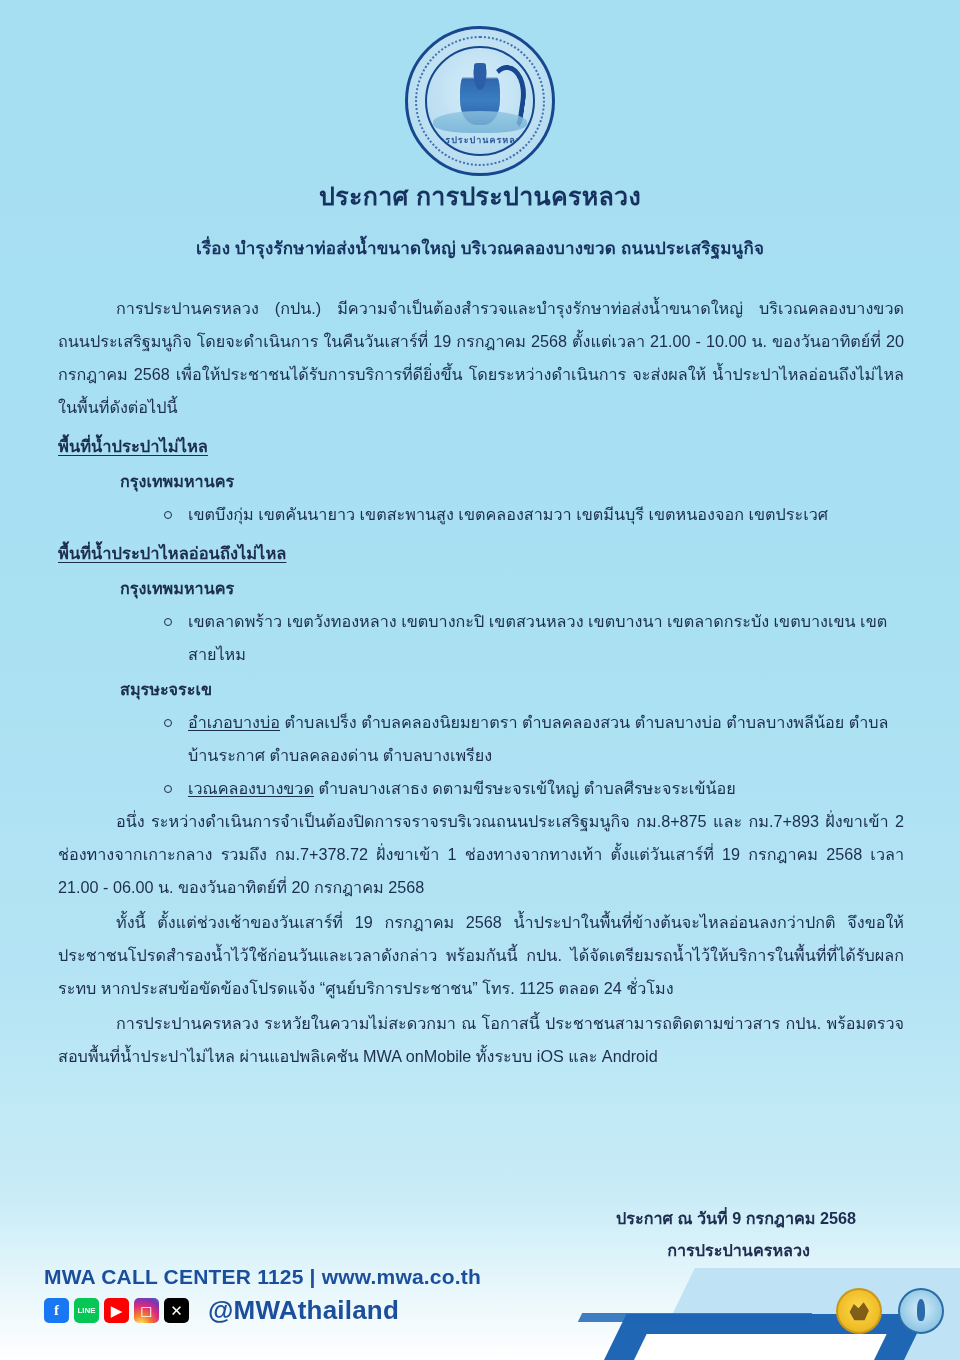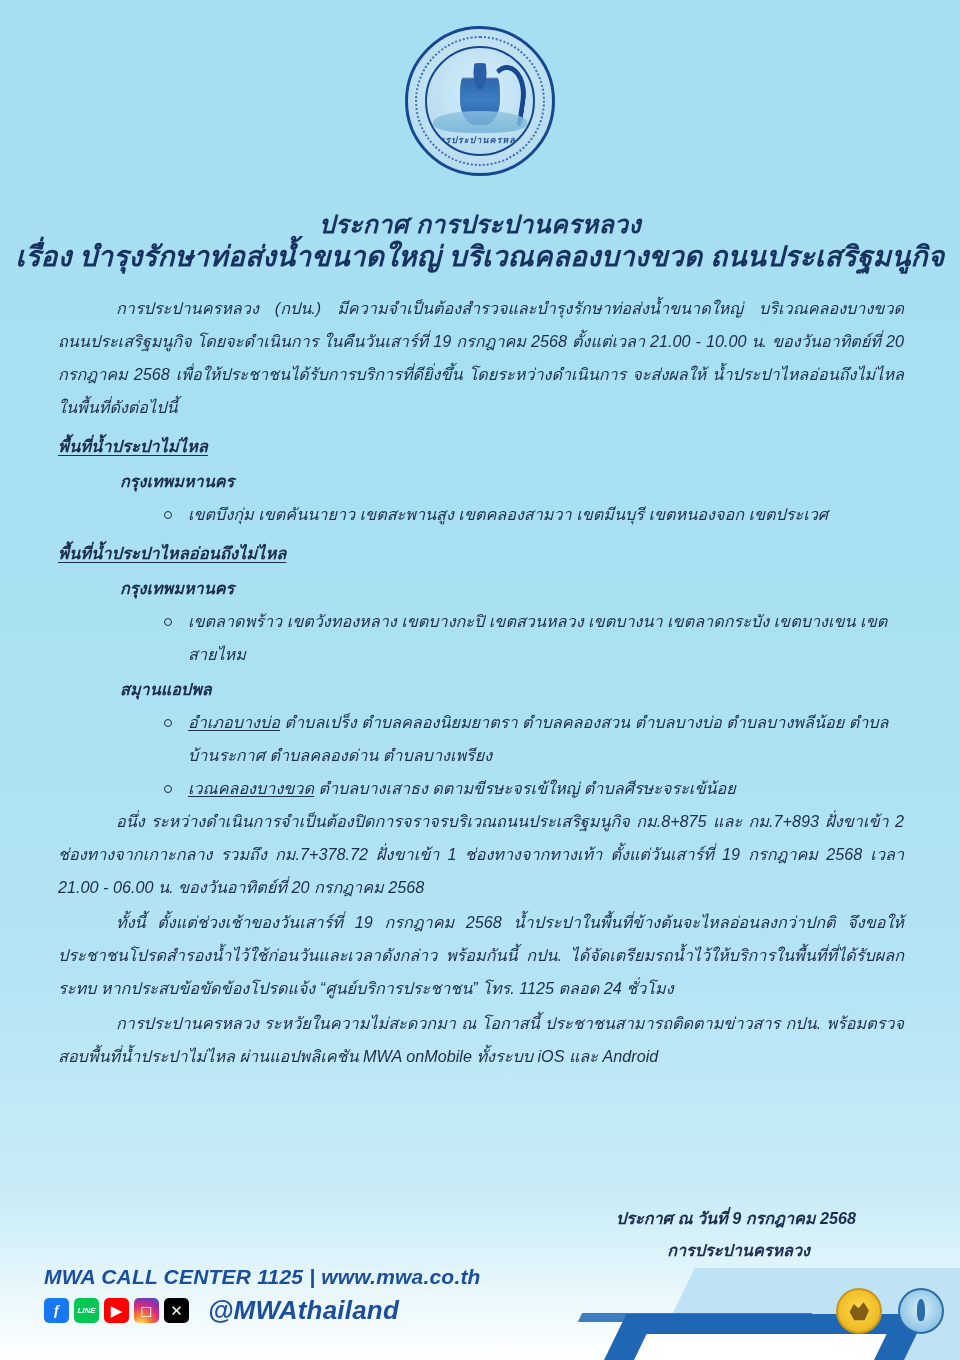--- a/index.html
+++ b/index.html
@@ -14,21 +14,20 @@
     background: #a9dff2;
     overflow: hidden;
     position: relative;
   }
   .page {
     position: relative;
     width: 960px;
     height: 1360px;
     background: linear-gradient(180deg, #a6def2 0%, #a9e0f2 45%, #b4e4f4 72%, #c9ecf7 88%, #ffffff 100%);
     overflow: hidden;
-    font-style: italic;
   }
 
   
   .emblem-wrap {
     position: absolute;
     top: 26px;
     left: 50%;
     transform: translateX(-50%);
     width: 150px;
     height: 150px;
@@ -101,37 +100,37 @@
     font-size: 9px;
     letter-spacing: 1px;
     color: #17478f;
     font-weight: bold;
     opacity: .9;
   }
 
   
   .title {
     position: absolute;
-    top: 204px;
+    top: 176px;
     left: 0;
     right: 0;
     text-align: center;
     color: #17325e;
     font-size: 25px;
     font-weight: bold;
     letter-spacing: .3px;
   }
   .subtitle {
     position: absolute;
     top: 234px;
     left: 0;
     right: 0;
     text-align: center;
     color: #17325e;
-    font-size: 28px;
+    font-size: 17px;
     font-weight: bold;
     letter-spacing: .2px;
   }
 
   
   .body-area {
     position: absolute;
     top: 292px;
     left: 58px;
     width: 846px;
@@ -366,21 +365,21 @@
     </ul>
 
     <div class="sec-head">พื้นที่น้ำประปาไหลอ่อนถึงไม่ไหล</div>
     <div class="prov">กรุงเทพมหานคร</div>
     <ul class="bullets">
       <li>
         <span>เขตลาดพร้าว เขตวังทองหลาง เขตบางกะปิ เขตสวนหลวง เขตบางนา เขตลาดกระบัง เขตบางเขน เขตสายไหม</span>
       </li>
     </ul>
 
-    <div class="prov">สมุานแอปพล</div>
+    <div class="prov">สมุรษะจระเข</div>
     <ul class="bullets">
       <li>
         <span class="amphoe">อำเภอบางบ่อ</span> 
         <span>ตำบลเปร็ง ตำบลคลองนิยมยาตรา ตำบลคลองสวน ตำบลบางบ่อ ตำบลบางพลีน้อย ตำบลบ้านระกาศ ตำบลคลองด่าน ตำบลบางเพรียง</span>
       </li>
       <li>
         <span class="amphoe">เวณคลองบางขวด</span> 
         <span>ตำบลบางเสาธง ดตามขีรษะจรเข้ใหญ่ ตำบลศีรษะจระเข้น้อย</span>
       </li>
     </ul>

